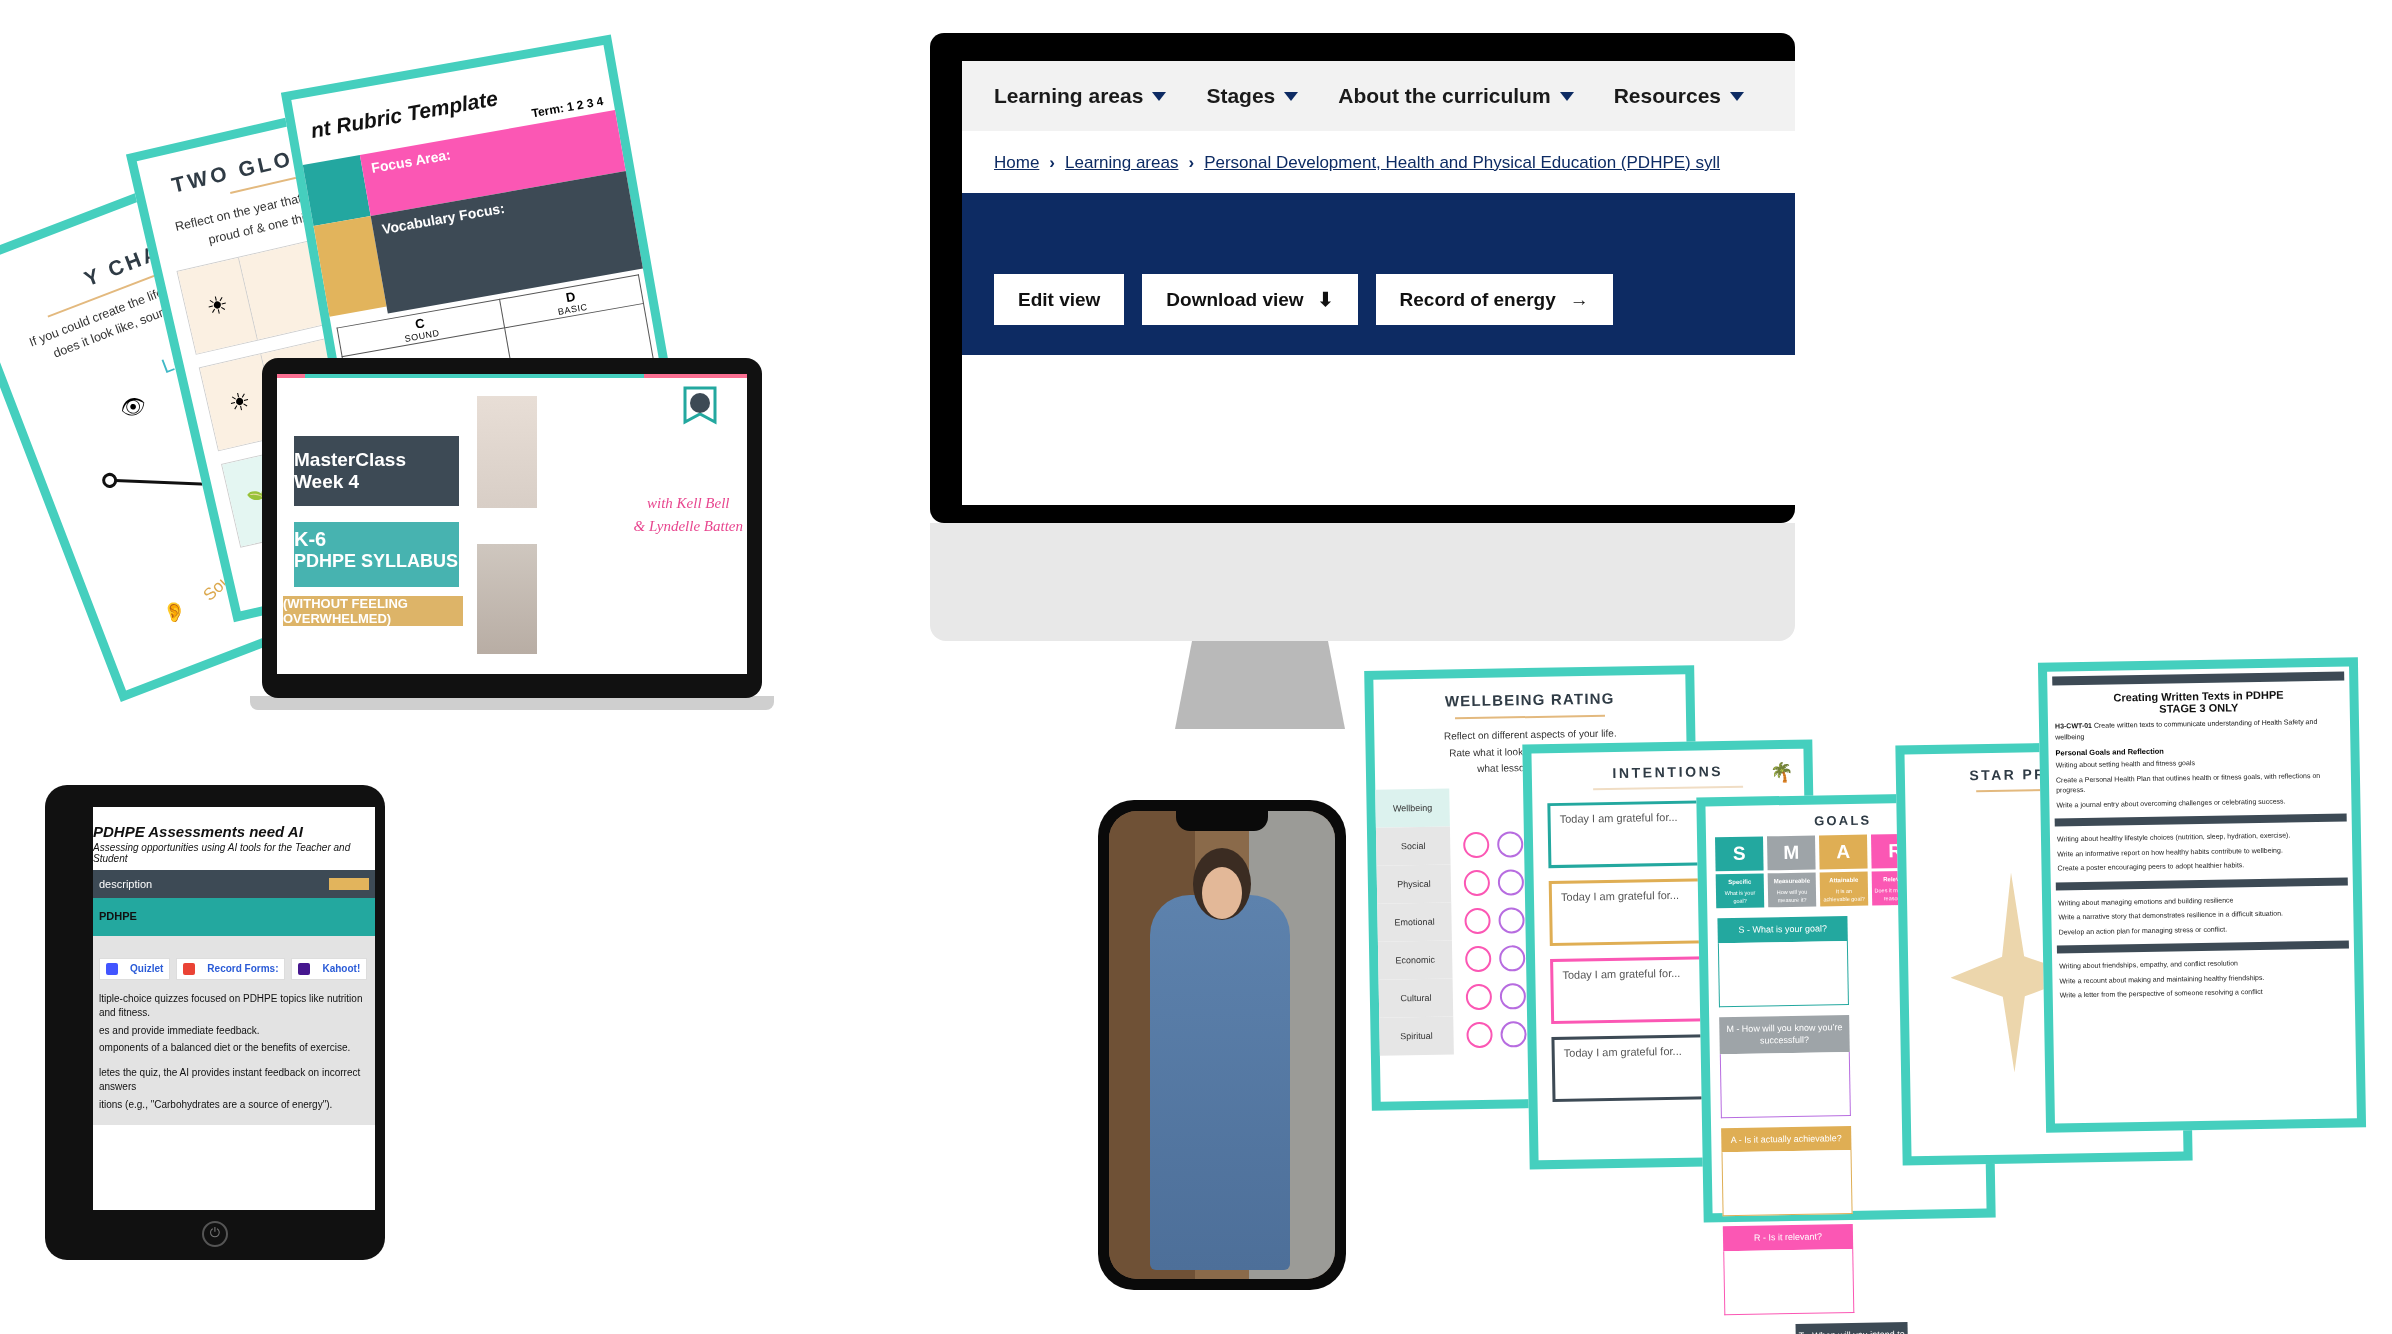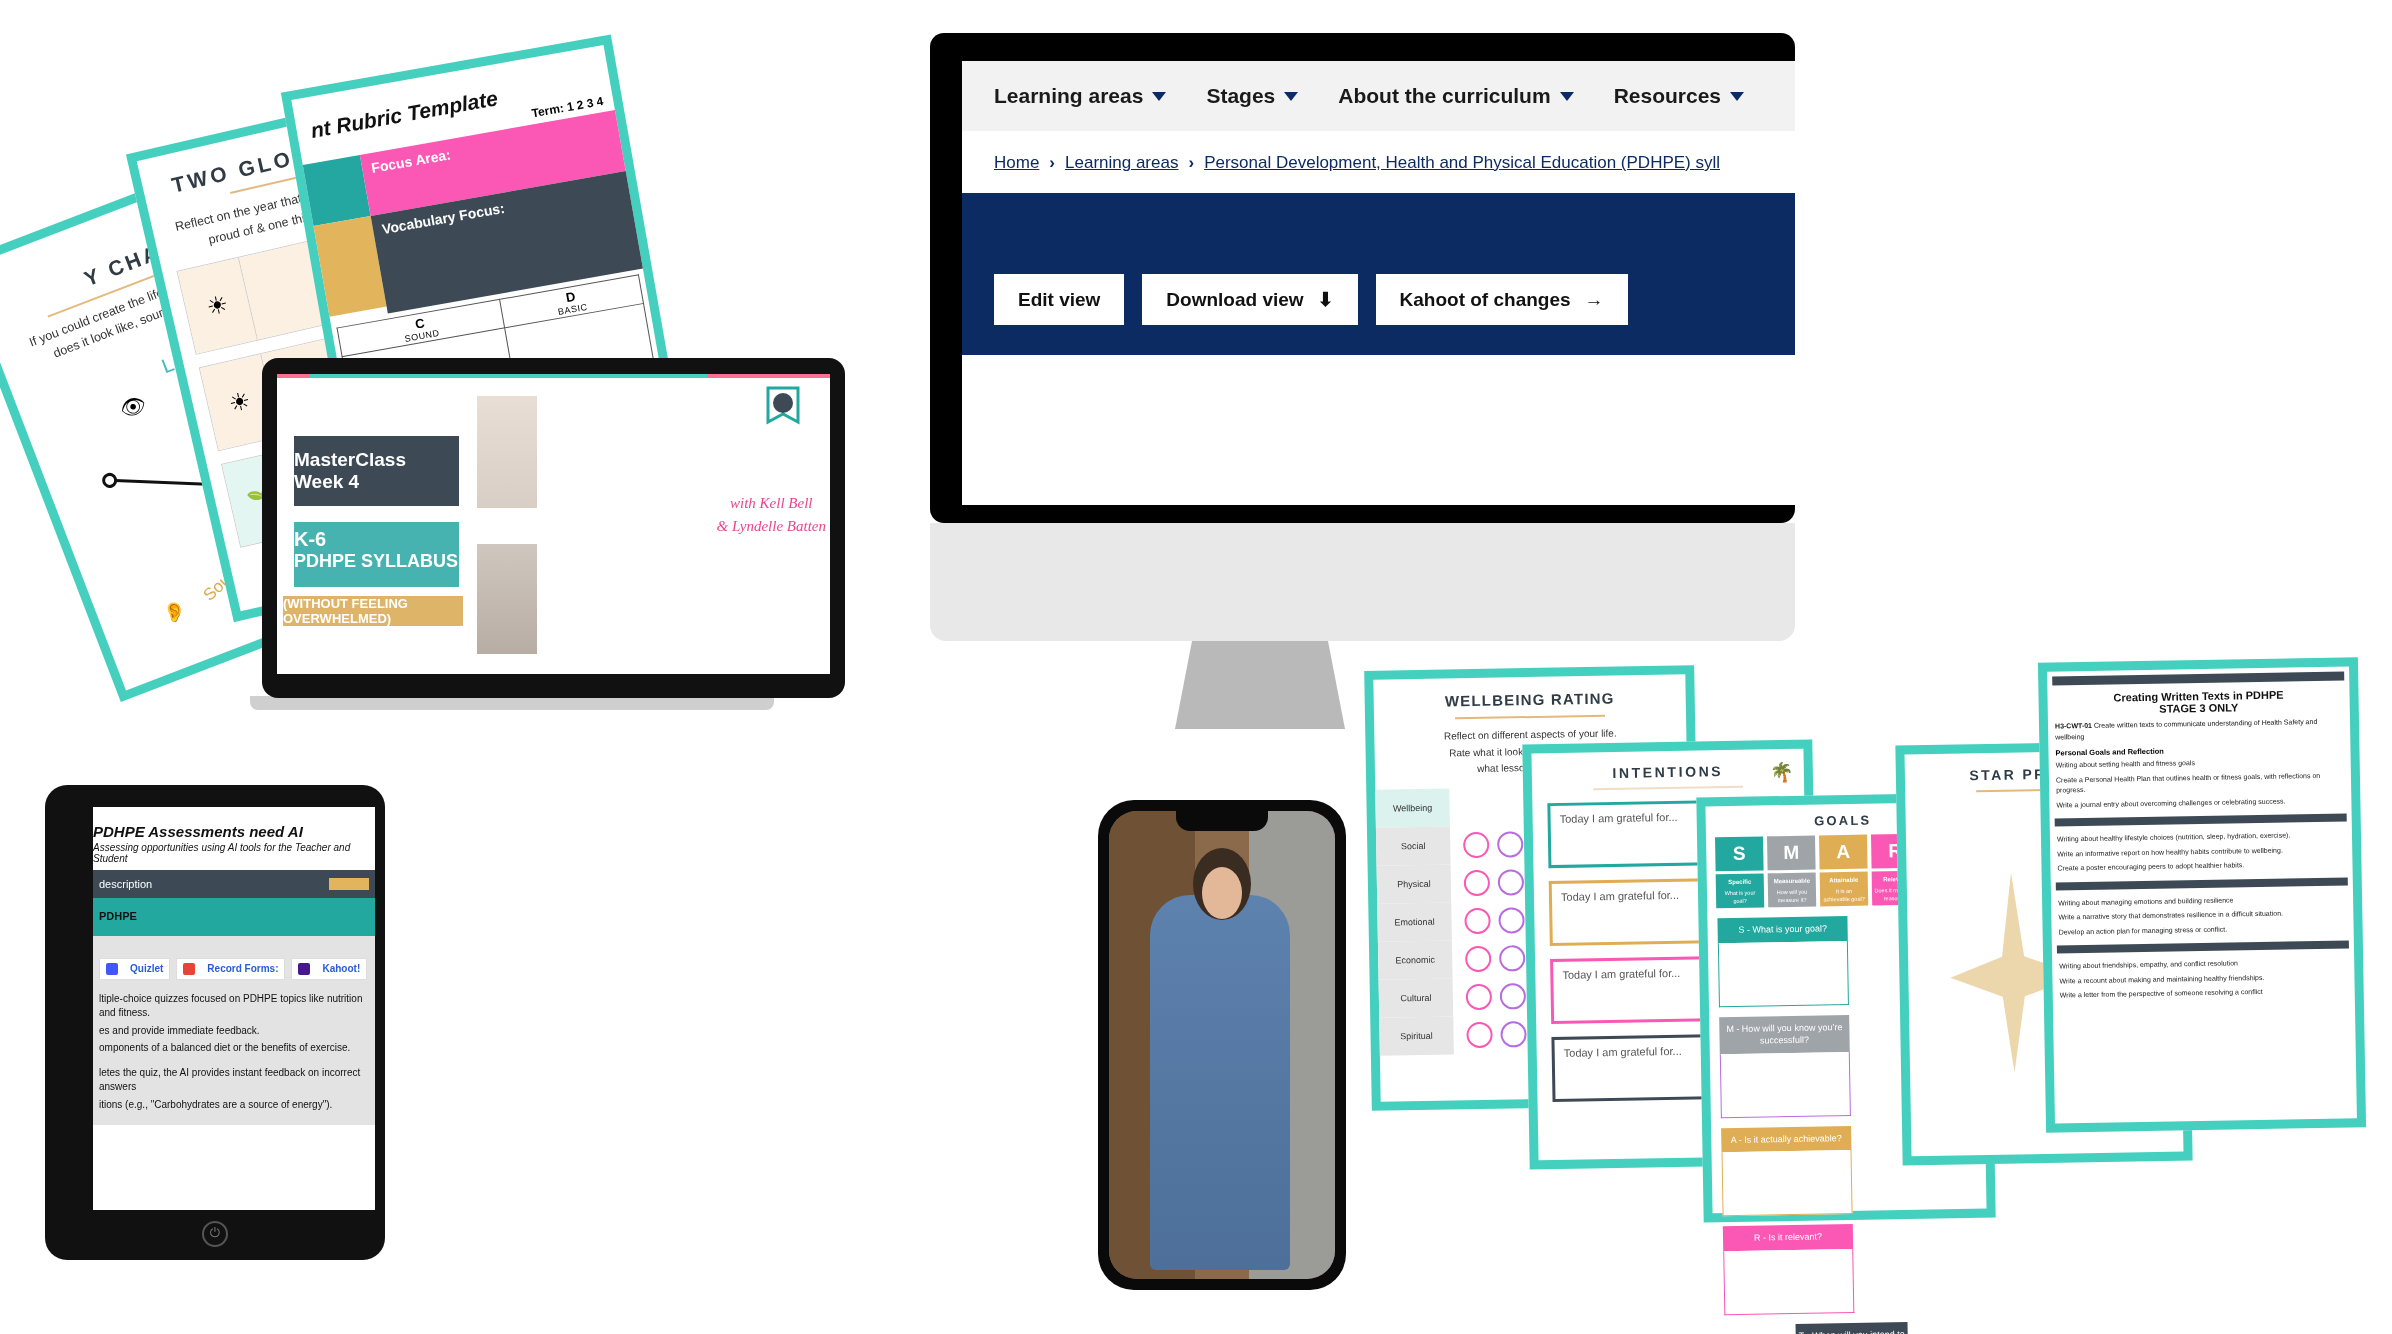--- a/index.html
+++ b/index.html
@@ -83,21 +83,21 @@
   .crumbs .sep{font-weight:bold;}
   .hero{background:#0d2b63;padding:34px 32px 30px;color:#fff;}
   .hero h1{margin:0;font-size:45px;line-height:1.12;font-weight:bold;letter-spacing:-.5px;
            white-space:nowrap;}
   .hero h1 .bar{font-weight:300;padding:0 10px;}
   .hero .btns{display:flex;gap:18px;margin-top:47px;}
   .hero .btn{background:#fff;color:#111;font-size:19px;font-weight:bold;padding:14px 24px;
              display:flex;align-items:center;gap:14px;cursor:pointer;white-space:nowrap;}
 
   
-  #mbp{position:absolute;left:262px;top:358px;width:583px;height:340px;}
+  #mbp{position:absolute;left:262px;top:358px;width:500px;height:340px;}
   #mbp .body{position:absolute;inset:0;background:#111;border-radius:16px;}
   #mbp .scr{position:absolute;left:15px;top:16px;right:15px;bottom:24px;background:#fff;
             overflow:hidden;}
   #mbp .base{position:absolute;left:-12px;top:338px;width:524px;height:14px;background:#cfcfcf;
              border-radius:0 0 8px 8px;}
   .slide{position:relative;width:100%;height:100%;}
   .slide .topbar{position:absolute;left:0;top:0;right:0;height:4px;
                  background:linear-gradient(90deg,#fb6f92 0 6%,#45cfbe 6% 78%,#fb6f92 78% 100%);}
   .slide .mcbox{position:absolute;left:17px;top:62px;width:165px;height:70px;background:#3d4a55;
                 display:flex;align-items:center;justify-content:center;}
@@ -342,21 +342,21 @@
       <div class="hero">
         <div class="btns">
           <div class="btn">
             <span>Edit view</span>
           </div>
           <div class="btn">
             <span>Download view</span>
             <span>⬇</span>
           </div>
           <div class="btn">
-            <span>Kahoot of changes</span>
+            <span>Record of energy</span>
             <span>→</span>
           </div>
         </div>
       </div>
     </div>
   </div>
 
   <div id="mbp">
     <div class="base"></div>
     <div class="body"></div>

